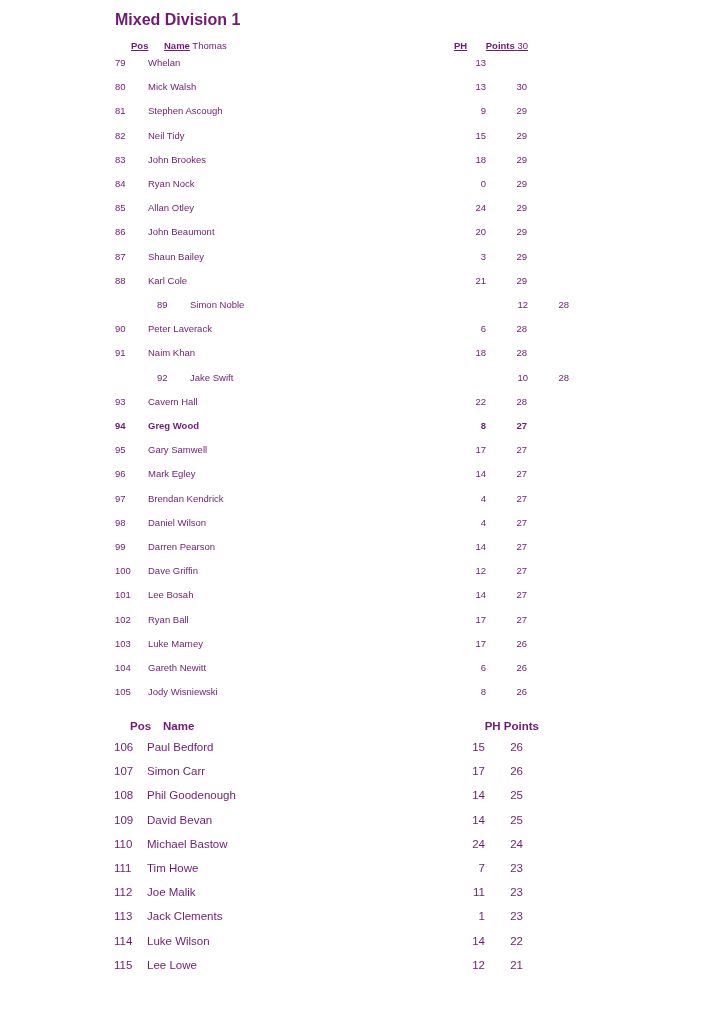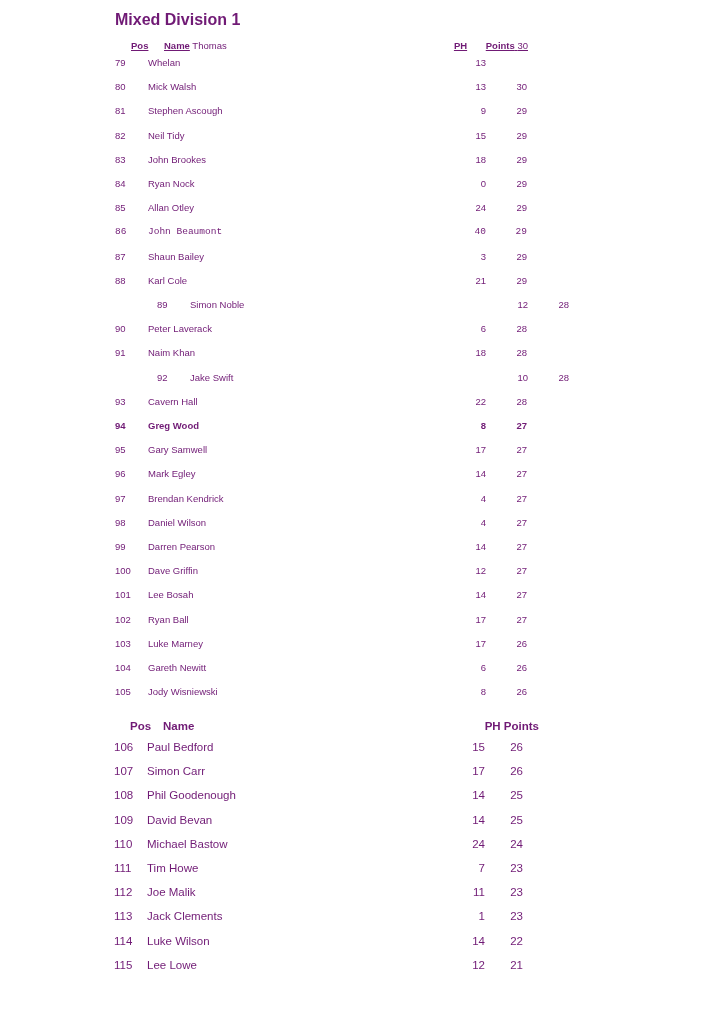--- a/index.html
+++ b/index.html
@@ -105,24 +105,24 @@
     <span class="c cname">Ryan Nock</span>
     <span class="c cph">0</span>
     <span class="c cpts">29</span>
   </div>
       <div class="row row1" style="top: 202.2px;">
     <span class="c cpos">85</span>
     <span class="c cname">Allan Otley</span>
     <span class="c cph">24</span>
     <span class="c cpts">29</span>
   </div>
-      <div class="row row1" style="top: 226.4px; font-family: Liberation Mono, monospace;">
+      <div class="row row1" style="top: 226.4px;">
     <span class="c cpos">86</span>
     <span class="c cname">John Beaumont</span>
-    <span class="c cph">40</span>
+    <span class="c cph">20</span>
     <span class="c cpts">29</span>
   </div>
       <div class="row row1" style="top: 250.6px;">
     <span class="c cpos">87</span>
     <span class="c cname">Shaun Bailey</span>
     <span class="c cph">3</span>
     <span class="c cpts">29</span>
   </div>
       <div class="row row1" style="top: 274.8px;">
     <span class="c cpos">88</span>

